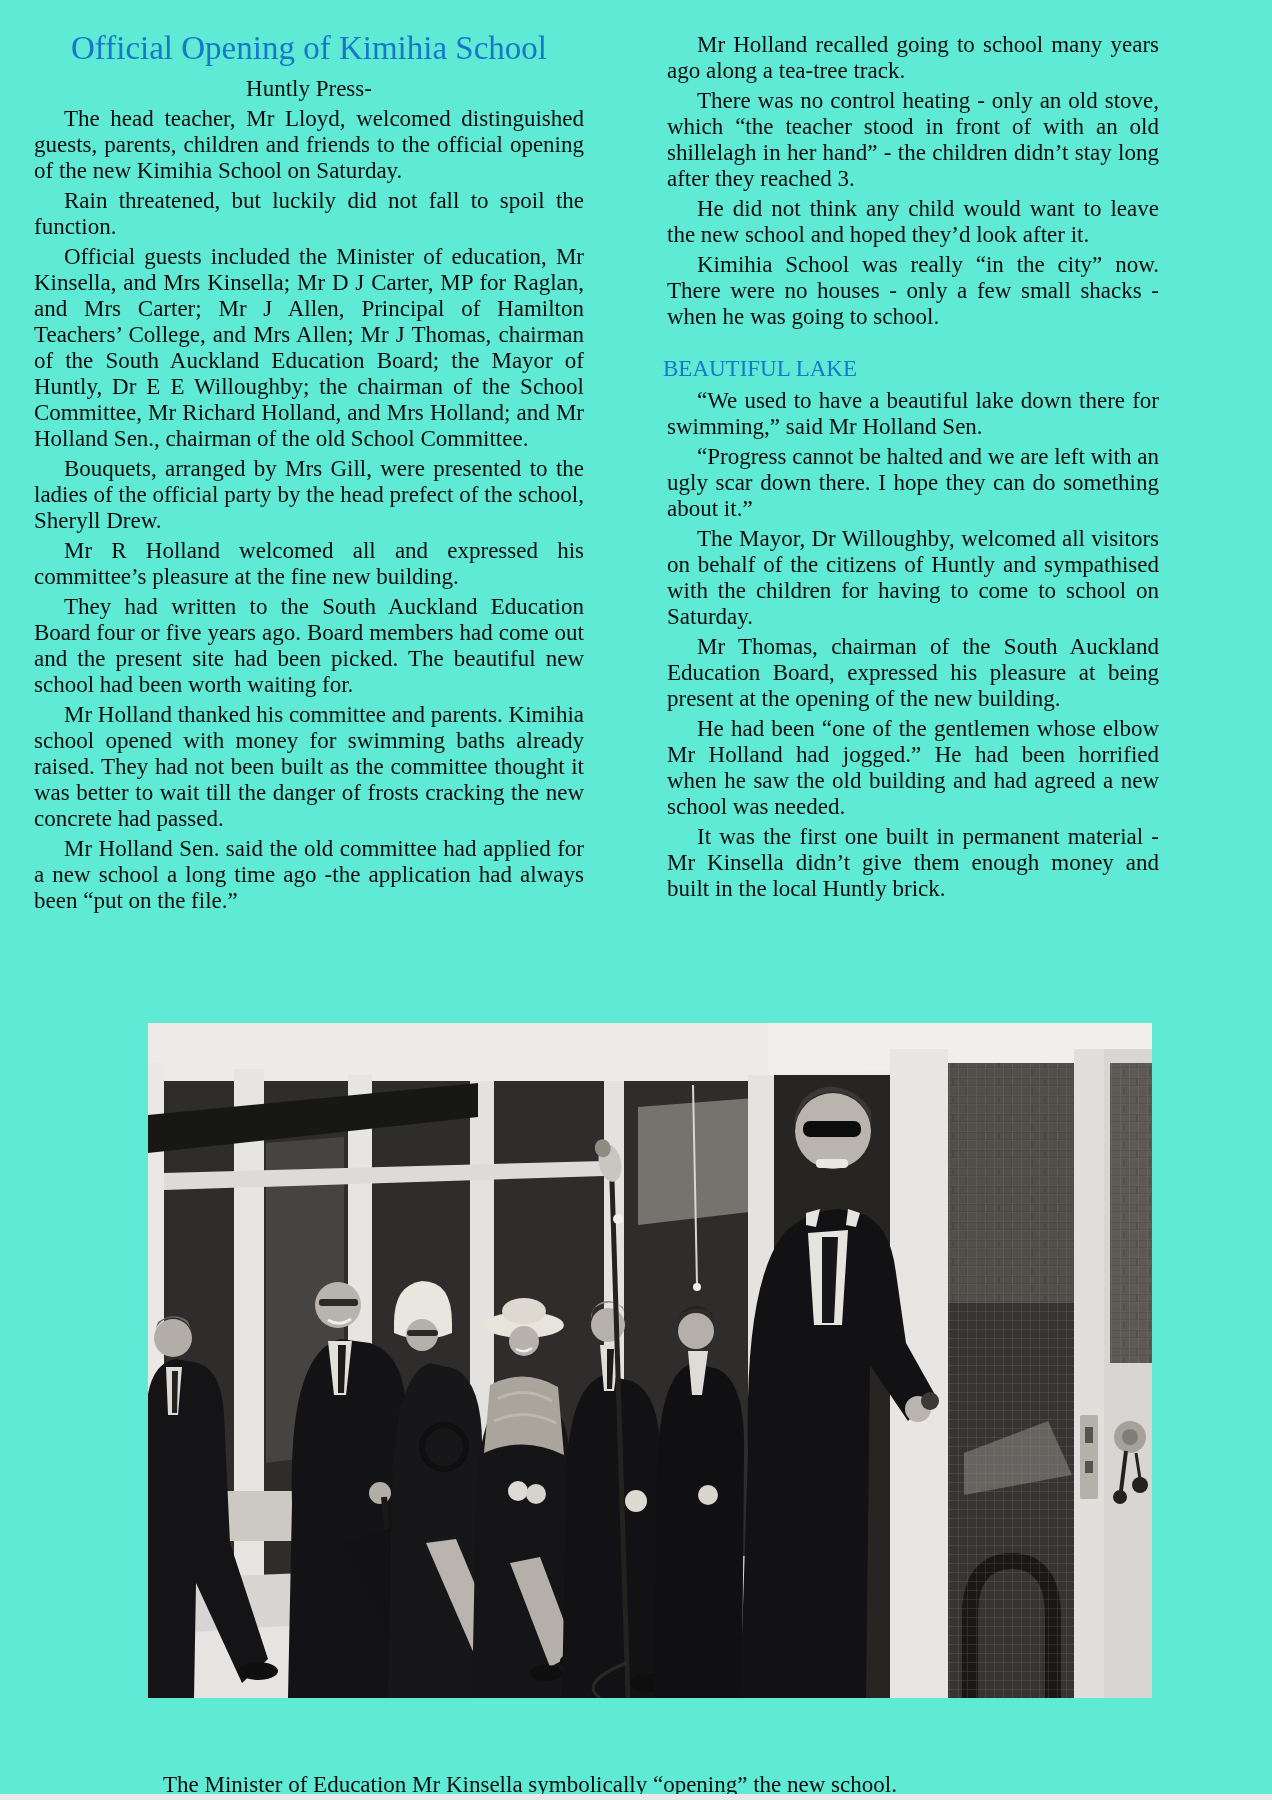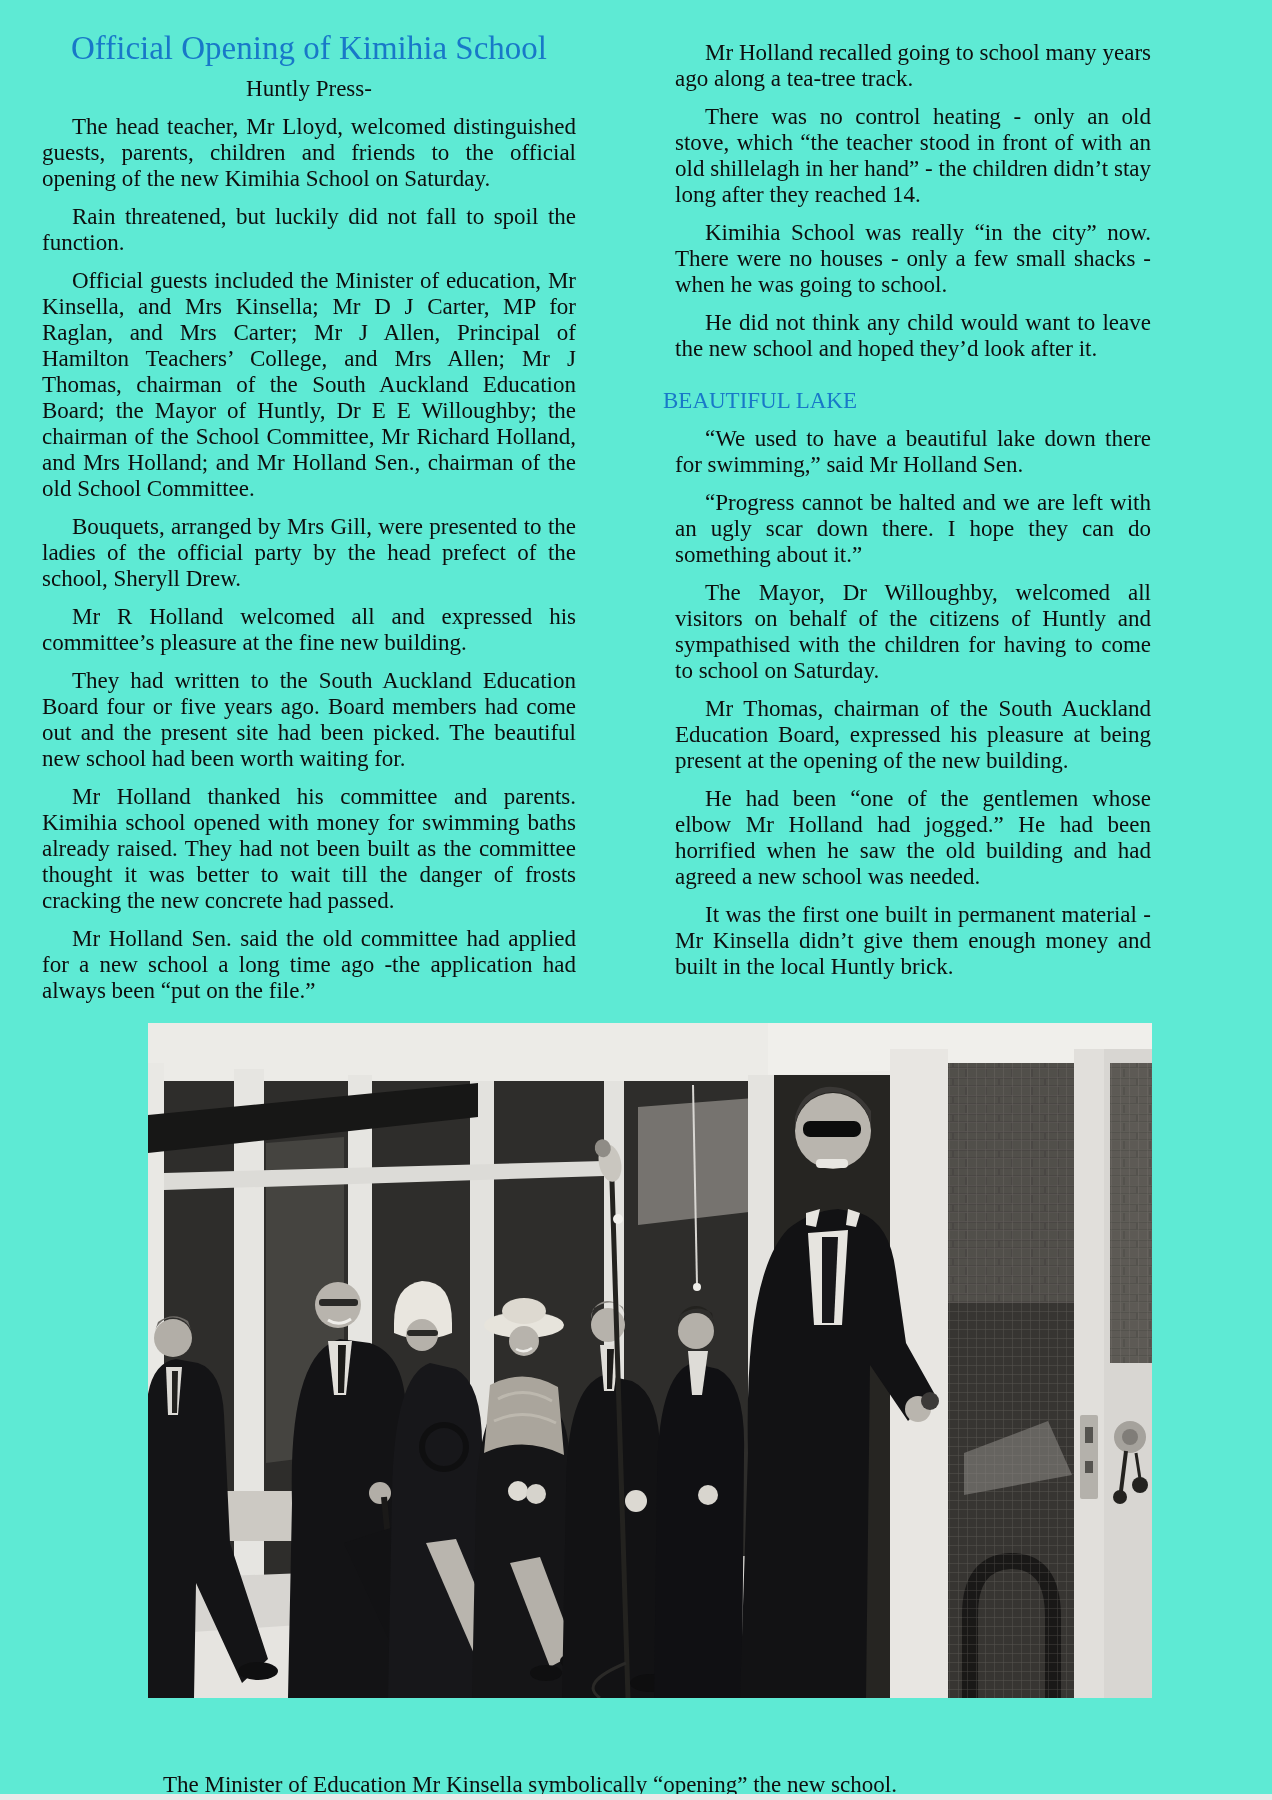--- a/index.html
+++ b/index.html
@@ -5,21 +5,21 @@
   html,body { margin:0; padding:0; background:#ffffff; }
   .page {
     position:relative; width:1272px; height:1800px; background:#5eead4;
     font-family:Liberation Serif, serif; color:#0e0e0e; overflow:hidden;
   }
   .title {
     position:absolute; left:30px; top:30px; width:558px; margin:0;
     font-size:33px; font-weight:400; text-align:center; color:#1878c8;
   }
   .col { position:absolute; font-size:23px; line-height:26px; }
-  .col p { margin:12px; text-indent:30px; text-align:justify; }
+  .col p { margin:4px; text-indent:30px; text-align:justify; }
   .col-left  { left:30px;  top:76px; width:558px; }
   .col-right { left:663px; top:28px; width:500px; }
   .byline { font-size:23px; line-height:26px; text-indent:0;text-align:center; }
   .subheading {
     margin:26px 0 6px; font-size:23px; line-height:26px; font-weight:400;
     color:#1878c8; text-align:left;
   }
   .photo { position:absolute; left:148px; top:1023px; width:1004px; height:675px; margin:0; }
   .photo svg { display:block; width:100%; height:100%; }
   .caption { position:absolute; left:163px; top:1771px; width:1000px; font-size:23px; line-height:27px; }
@@ -42,23 +42,23 @@
         <p>Mr R Holland welcomed all and expressed his committee’s pleasure at the fine new building.</p>
         <p>They had written to the South Auckland Education Board four or five years ago. Board members had come out and the present site had been picked. The beautiful new school had been worth waiting for.</p>
         <p>Mr Holland thanked his committee and parents. Kimihia school opened with money for swimming baths already raised. They had not been built as the committee thought it was better to wait till the danger of frosts cracking the new concrete had passed.</p>
         <p>Mr Holland Sen. said the old committee had applied for a new school a long time ago -the application had always been “put on the file.”</p>
       </div>
   </div>
 
   <div class="col col-right">
     <div>
         <p>Mr Holland recalled going to school many years ago along a tea-tree track.</p>
-        <p>There was no control heating - only an old stove, which “the teacher stood in front of with an old shillelagh in her hand” - the children didn’t stay long after they reached 14.</p>
+        <p>There was no control heating - only an old stove, which “the teacher stood in front of with an old shillelagh in her hand” - the children didn’t stay long after they reached 3.</p>
+        <p>He did not think any child would want to leave the new school and hoped they’d look after it.</p>
         <p>Kimihia School was really “in the city” now. There were no houses - only a few small shacks - when he was going to school.</p>
-        <p>He did not think any child would want to leave the new school and hoped they’d look after it.</p>
       </div>
     <h2 class="subheading">BEAUTIFUL LAKE</h2>
     <div>
         <p>“We used to have a beautiful lake down there for swimming,” said Mr Holland Sen.</p>
         <p>“Progress cannot be halted and we are left with an ugly scar down there. I hope they can do something about it.”</p>
         <p>The Mayor, Dr Willoughby, welcomed all visitors on behalf of the citizens of Huntly and sympathised with the children for having to come to school on Saturday.</p>
         <p>Mr Thomas, chairman of the South Auckland Education Board, expressed his pleasure at being present at the opening of the new building.</p>
         <p>He had been “one of the gentlemen whose elbow Mr Holland had jogged.” He had been horrified when he saw the old building and had agreed a new school was needed.</p>
         <p>It was the first one built in permanent material - Mr Kinsella didn’t give them enough money and built in the local Huntly brick.</p>
       </div>

